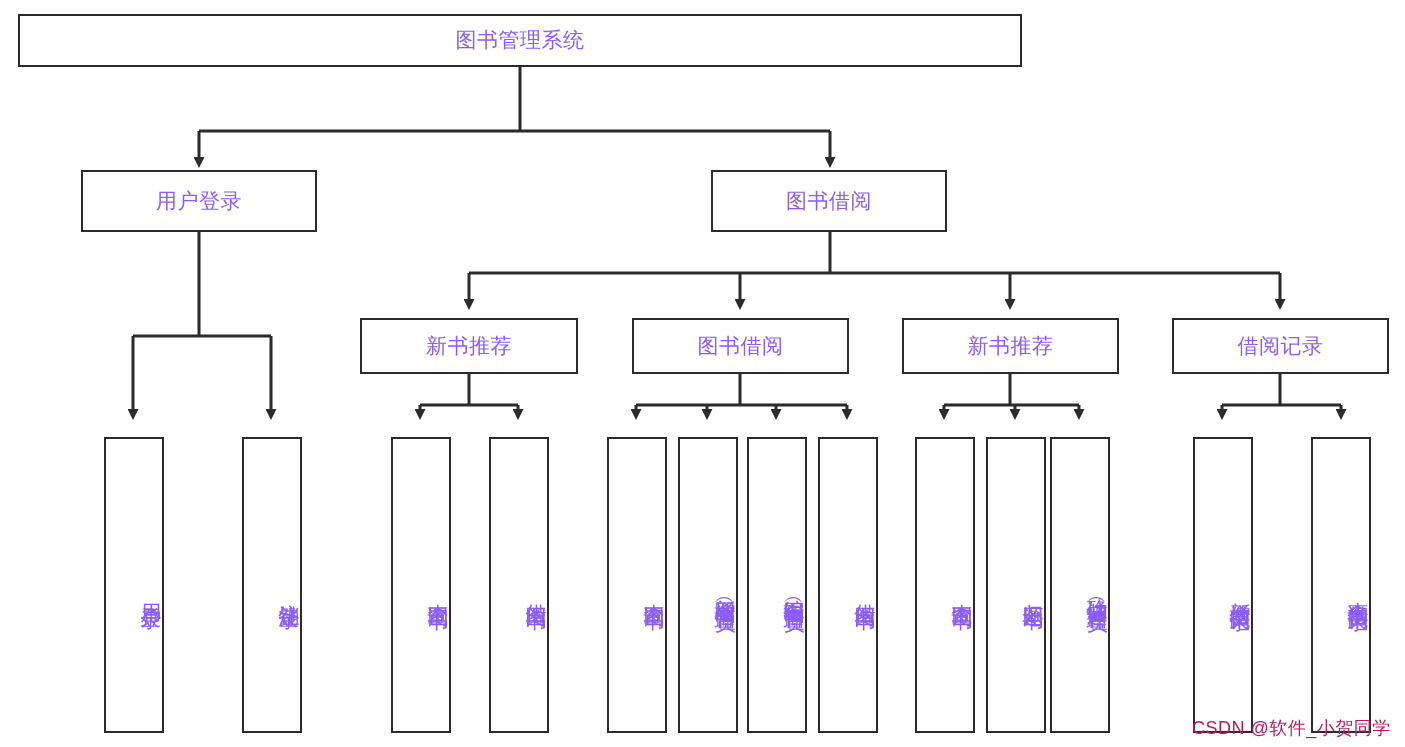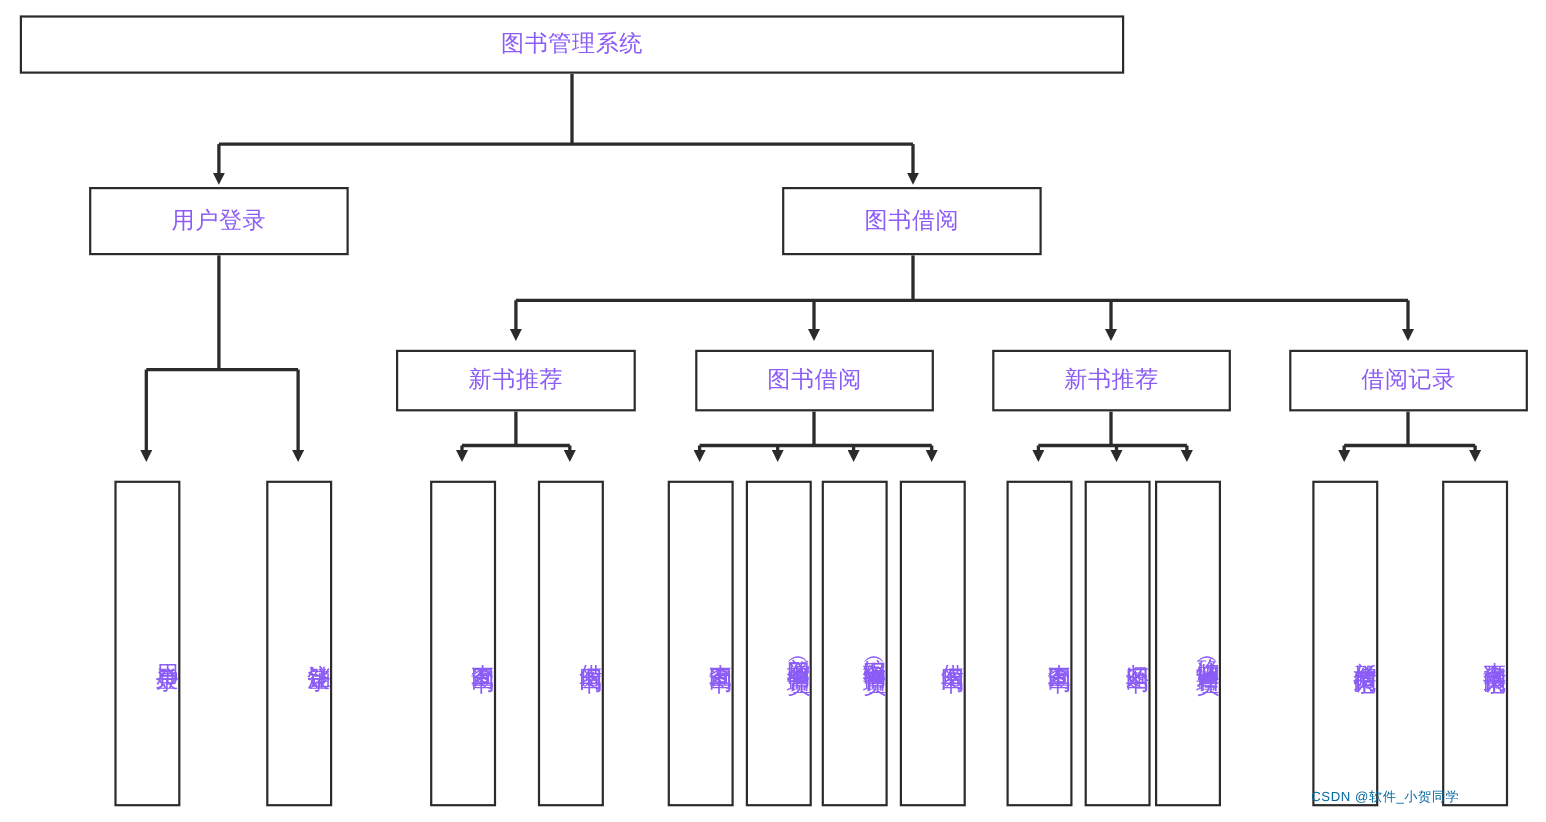--- a/index.html
+++ b/index.html
@@ -49,22 +49,22 @@
     align-items: flex-start;
     justify-content: center;
   }
   .node-label {
     white-space: pre-line;
   }
   .watermark {
     position: absolute;
     left: 1192px;
     top: 716px;
-    font-size: 12px;
-    color: #0369a1;
+    font-size: 18px;
+    color: #be185d;
     white-space: nowrap;
     letter-spacing: 0.5px;
   }
 </style>
 </head>
 <body>
 
 <div id="canvas">
 
   <svg class="edges" viewBox="0 0 1405 747">

